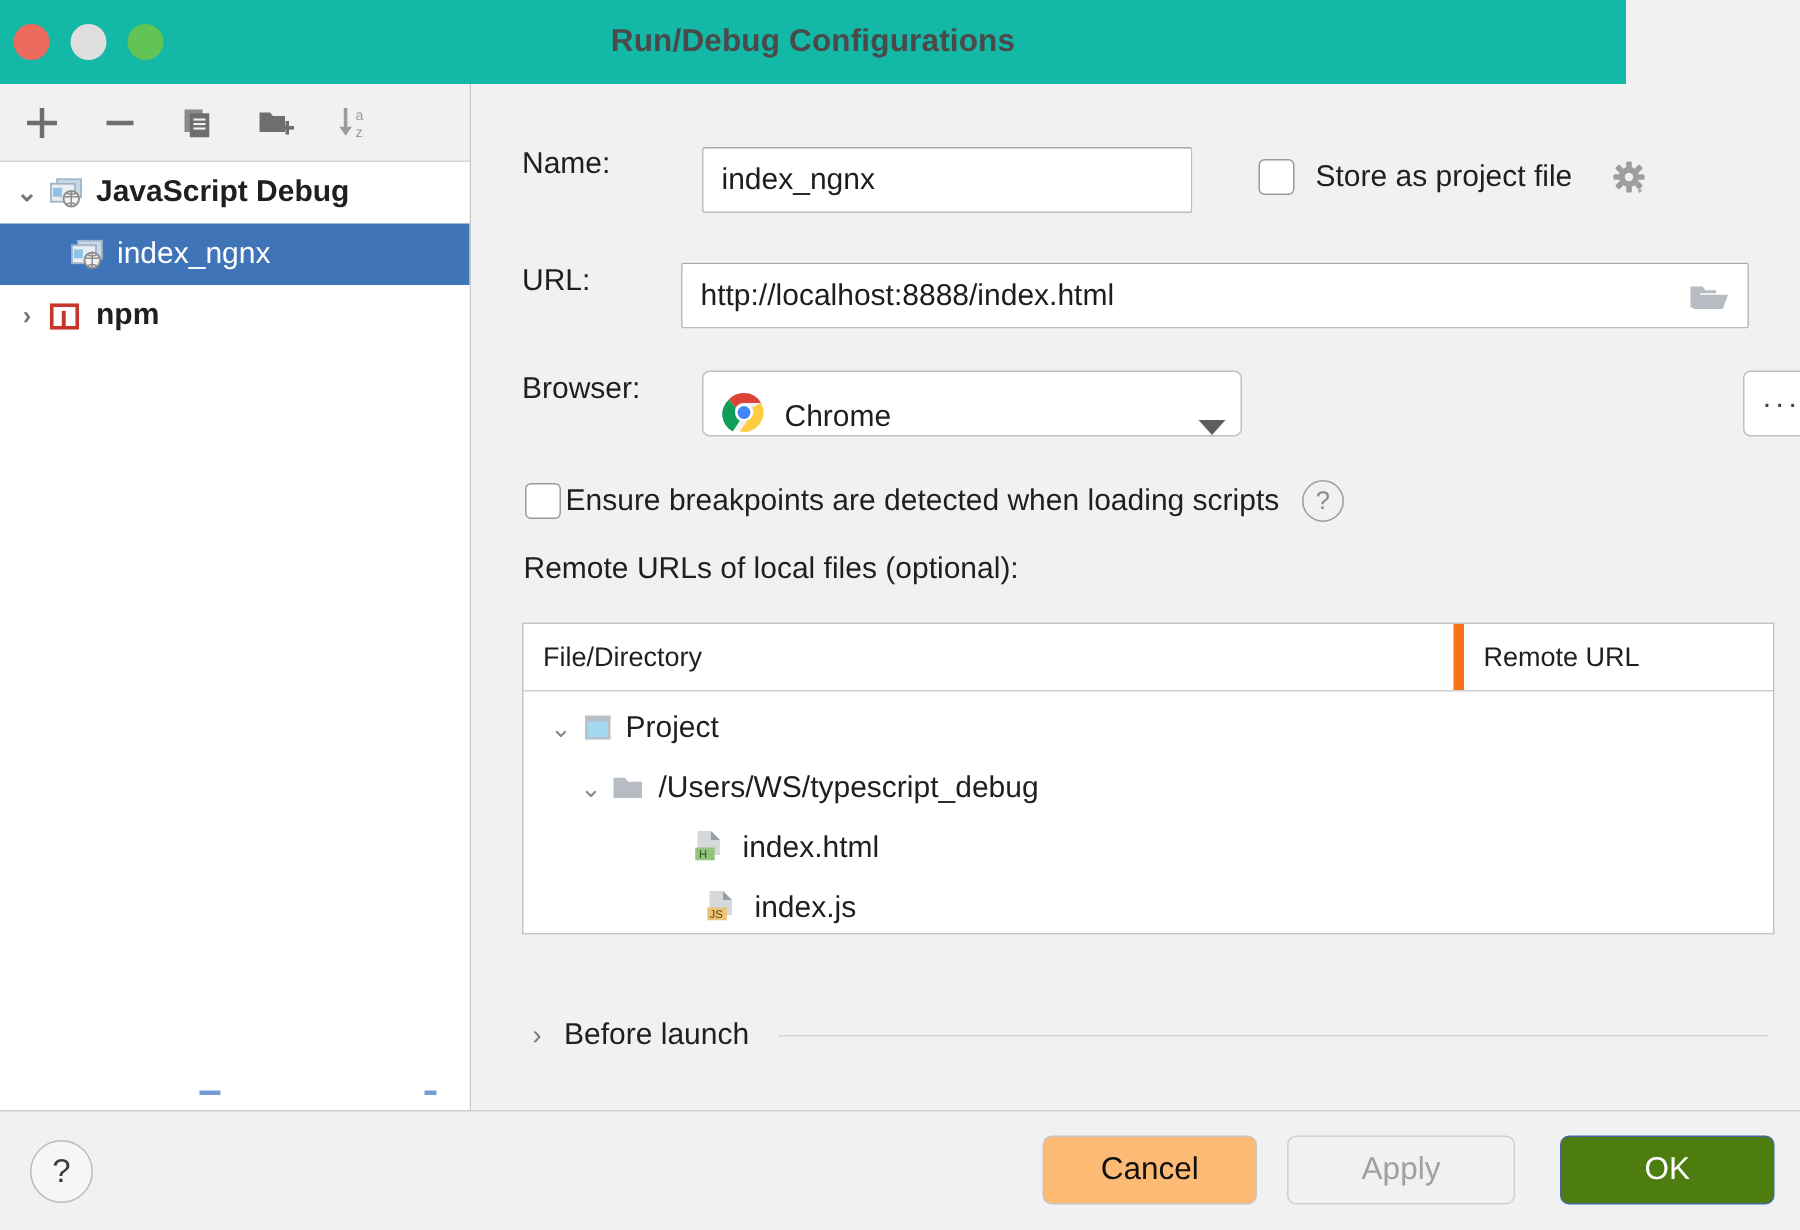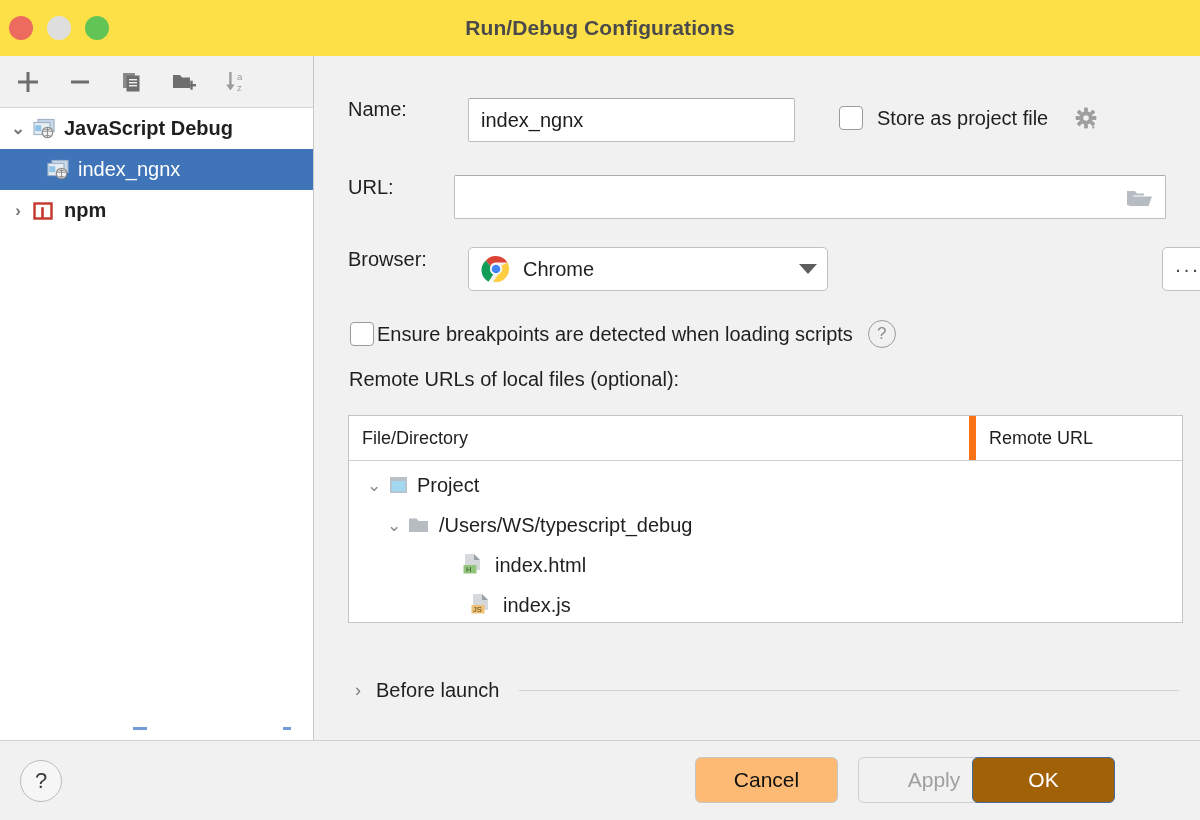--- a/index.html
+++ b/index.html
@@ -9,22 +9,22 @@
     overflow: hidden;
     font-family: "Liberation Sans", sans-serif;
     -webkit-font-smoothing: antialiased;
   }
   body { background: #f1f1f1; color: #1f1f1f; }
 
   .dialog { position: relative; width: 1200px; height: 820px; background: #f1f1f1; }
 
   
   .titlebar {
-    position: absolute; left: 0; top: 0; width: 1200px; height: 56px;
-    background: #fde047;
+    position: absolute; left: 0; top: 0; width: 1084px; height: 56px;
+    background: #14b8a6;
     display: flex; align-items: center; justify-content: center;
   }
   .title-text {
     font-size: 21px; font-weight: bold; color: #4a4a4a;
     letter-spacing: 0.1px;
   }
   .traffic { position: absolute; left: 9px; top: 16px; display: flex; gap: 14px; }
   .tl { width: 24px; height: 24px; border-radius: 50%; }
   .tl.red   { background: #ed6a5e; }
   .tl.amber { background: #dedede; }
@@ -90,21 +90,21 @@
   }
   .textfield .val { white-space: nowrap; overflow: hidden; }
 
   .checkbox {
     width: 24px; height: 24px; border: 1px solid #9a9a9a; border-radius: 4px;
     background: #fff; flex: none;
   }
 
   .combo {
     background: #ffffff; border: 1px solid #c0c0c0; border-radius: 5px;
-    height: 44px; display: flex; align-items: center; padding: 0 10px 0 12px;
+    height: 44px; display: flex; align-items: flex-end; padding: 0 10px 0 12px;
     font-size: 20px;
   }
   .combo .caret {
     margin-left: auto; width: 0; height: 0;
     border-left: 9px solid transparent; border-right: 9px solid transparent;
     border-top: 10px solid #5e5e5e;
   }
   .dotsbtn {
     background: #ffffff; border: 1px solid #c0c0c0; border-radius: 5px;
     height: 44px; width: 52px; display: flex; align-items: center; justify-content: center;
@@ -144,21 +144,21 @@
     display: flex; align-items: center; justify-content: center;
     font-size: 22px; color: #3b3b3b;
   }
   .btn {
     height: 46px; border-radius: 6px; font-size: 21px;
     display: flex; align-items: center; justify-content: center;
     position: absolute;
   }
   .btn.cancel { left: 695px; top: 757px; width: 143px; background:#fdba74; border:1px solid #c6c6c6; color:#111; }
   .btn.apply  { left: 858px; top: 757px; width: 152px; background:#f1f1f1; border:1px solid #cfcfcf; color:#a0a0a0; }
-  .btn.ok     { left: 972px; top: 757px; width: 143px; background:#a16207; border:1px solid #44699e; color:#ffffff; }
+  .btn.ok     { left: 1040px; top: 757px; width: 143px; background:#4d7c0f; border:1px solid #44699e; color:#ffffff; }
 
   .gear-wrap { display: flex; align-items: center; }
   .help-circle {
     width: 28px; height: 28px; border-radius: 50%; border: 1.5px solid #9b9b9b;
     display: flex; align-items: center; justify-content: center;
     color: #8b8b8b; font-size: 17px;
   }
 </style>
 </head>
 <body>
@@ -286,20 +286,21 @@
           <rect x="5.6" y="17.4" width="3.8" height="4.4" rx="1" fill="#9e9e9e" transform="rotate(45 7.5 19.6)"></rect>
           <path d="M19.5 22.5l3.4 0-1.7 2.4z" fill="#9e9e9e"></path>
         </svg>
       </span>
     </div>
 
     <div class="row" style="left:33px; top:120px;">
       <span class="lbl">URL:</span>
     </div>
     <div class="textfield" style="position:absolute; left:139px; top:119px; width:712px; padding-right:52px;">
+      <span class="val">http://localhost:8888/index.html</span>
       <span style="position:absolute; right:12px; top:10px;">
         <svg width="28" height="24" viewBox="0 0 28 24">
           <path d="M2 5h8l2 2.5h7v2H8.5L4.5 19H2z" fill="#b6bcc2"></path>
           <path d="M7 10.5h20L23.5 20h-20z" fill="#b6bcc2"></path>
         </svg>
       </span>
     </div>
 
     <div class="row" style="left:33px; top:192px;">
       <span class="lbl">Browser:</span>

